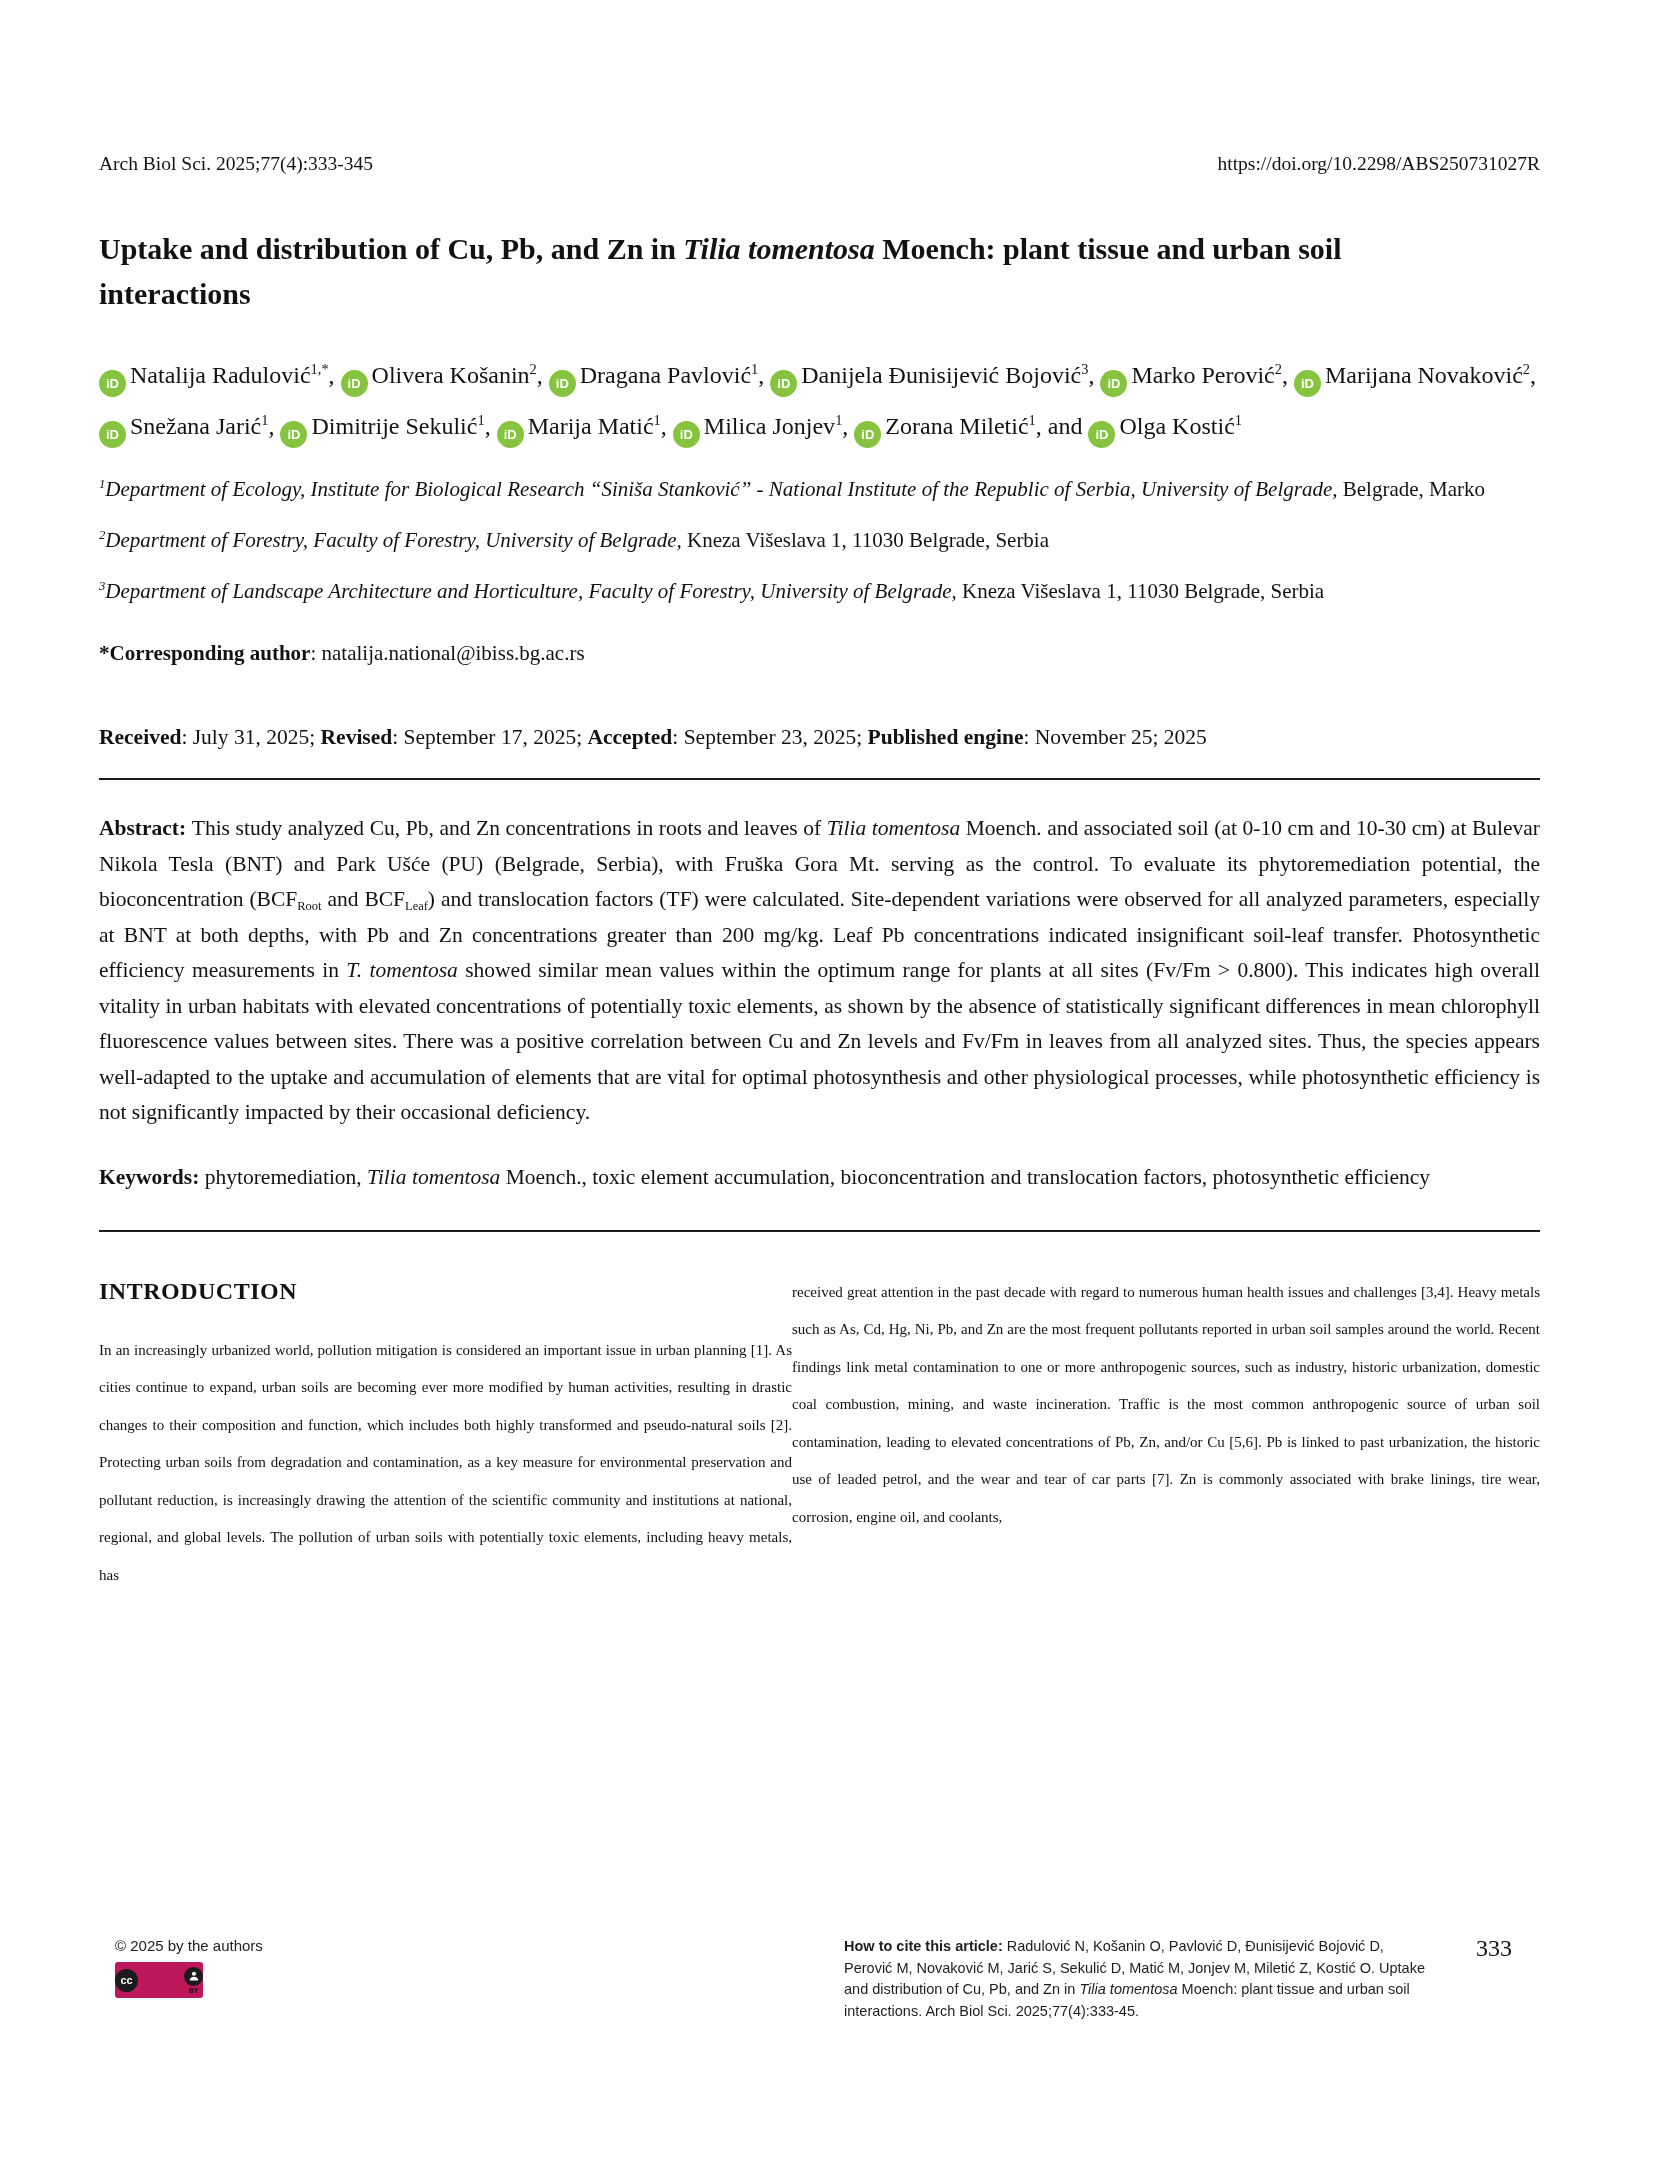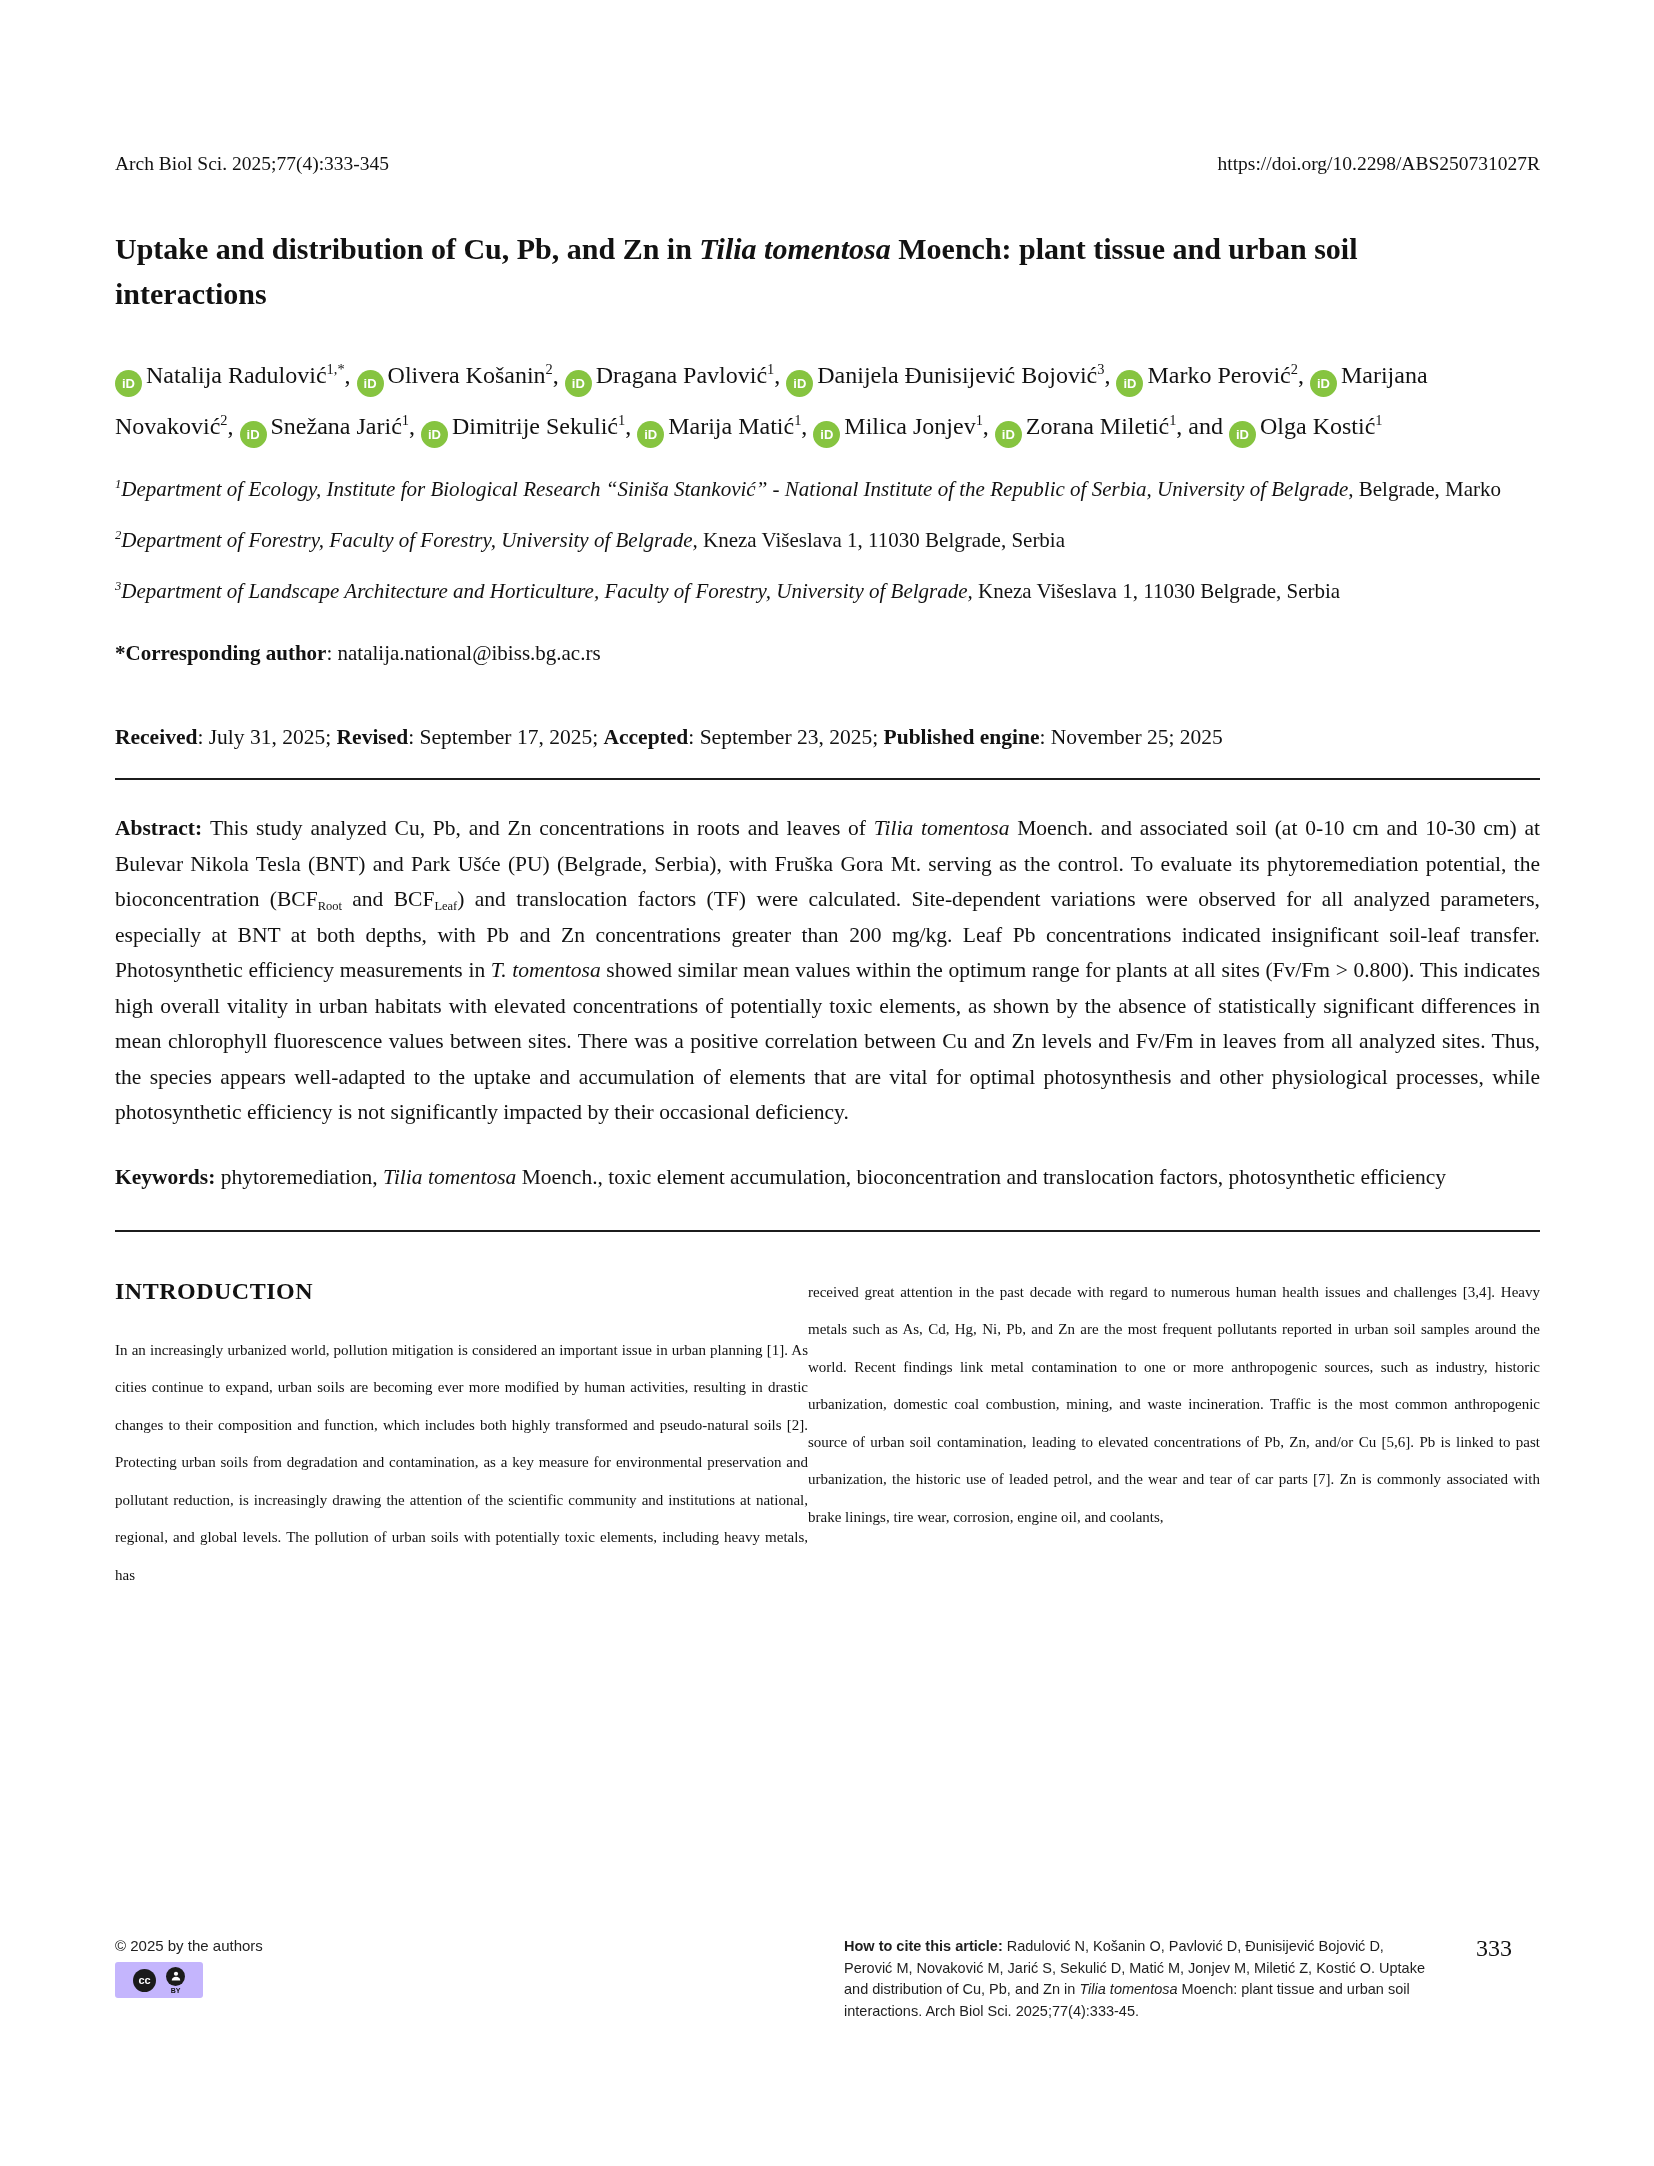--- a/index.html
+++ b/index.html
@@ -1,18 +1,18 @@
 <!DOCTYPE html>
 <html><head>
 <meta charset="utf-8">
 <style>
   html,body{margin:0;padding:0;background:#ffffff;}
   .page{position:relative;width:1654px;height:2166px;background:#fff;color:#121212;
         font-family:"Liberation Serif","DejaVu Serif",serif;overflow:hidden;}
-  .content{position:absolute;left:115px;right:114px;top:0;}
+  .content{position:absolute;left:99px;right:114px;top:0;}
   .header-row{padding-top:152px;display:flex;justify-content:space-between;
               font-size:19.5px;line-height:24px;}
   .title{margin:50px 0 0;font-size:30px;line-height:45px;font-weight:700;max-width:1400px;}
   .authors{margin:34px 0 0;font-size:24px;line-height:51px;}
   .affils{margin-top:20px;}
   .affils p{margin:0 0 17px;font-size:21px;line-height:34px;}
   .affils sup{font-style:italic;}
   .corr{margin:28px 0 0;font-size:21px;line-height:34px;}
   .dates{margin:50px 0 0;font-size:21.5px;line-height:34px;}
   hr.rule{border:none;border-top:2px solid #1c1c1c;margin:24px 0 0;}
@@ -30,22 +30,22 @@
   sub{font-size:58%;line-height:0;vertical-align:-0.3em;}
   .it{font-style:italic;}
   .bd{font-weight:700;}
   .inline-icon.orcid{display:inline-flex;align-items:center;justify-content:center;
       width:27px;height:27px;border-radius:50%;background:#86C440;color:#fff;
       font:700 13px "Liberation Sans",sans-serif;vertical-align:-5px;margin-right:4px;}
   .footer{position:absolute;left:115px;right:114px;top:1936px;display:flex;align-items:flex-start;
           font-family:"Liberation Sans","DejaVu Sans",sans-serif;}
   .f-left{width:280px;}
   .copyright{margin:0;font-size:15px;line-height:19px;color:#222;}
-  .cc-badge{margin-top:7px;width:88px;height:36px;background:#c4b5fd;border-radius:3px;
-            display:flex;align-items:center;justify-content:center;gap:10px;}
+  .cc-badge{margin-top:7px;width:88px;height:36px;background:#be185d;border-radius:3px;
+            display:flex;align-items:center;justify-content:space-between;gap:10px;}
   .cc-circle{width:23px;height:23px;border-radius:50%;background:#1b1b1b;color:#fff;
              display:inline-flex;align-items:center;justify-content:center;
              font:700 11px "Liberation Sans",sans-serif;}
   .cc-col{display:flex;flex-direction:column;align-items:center;}
   .cc-col .cc-circle{width:19px;height:19px;}
   .cc-by{font:700 7px "Liberation Sans",sans-serif;color:#111;margin-top:1px;}
   .person-svg{width:12px;height:12px;fill:#fff;}
   .f-cite{margin:0 0 0 auto;width:588px;font-size:14.5px;line-height:21.5px;color:#1e1e1e;}
   .f-page{width:108px;text-align:right;padding-right:28px;box-sizing:border-box;
           font-family:"Liberation Serif","DejaVu Serif",serif;font-size:24px;line-height:24px;}

